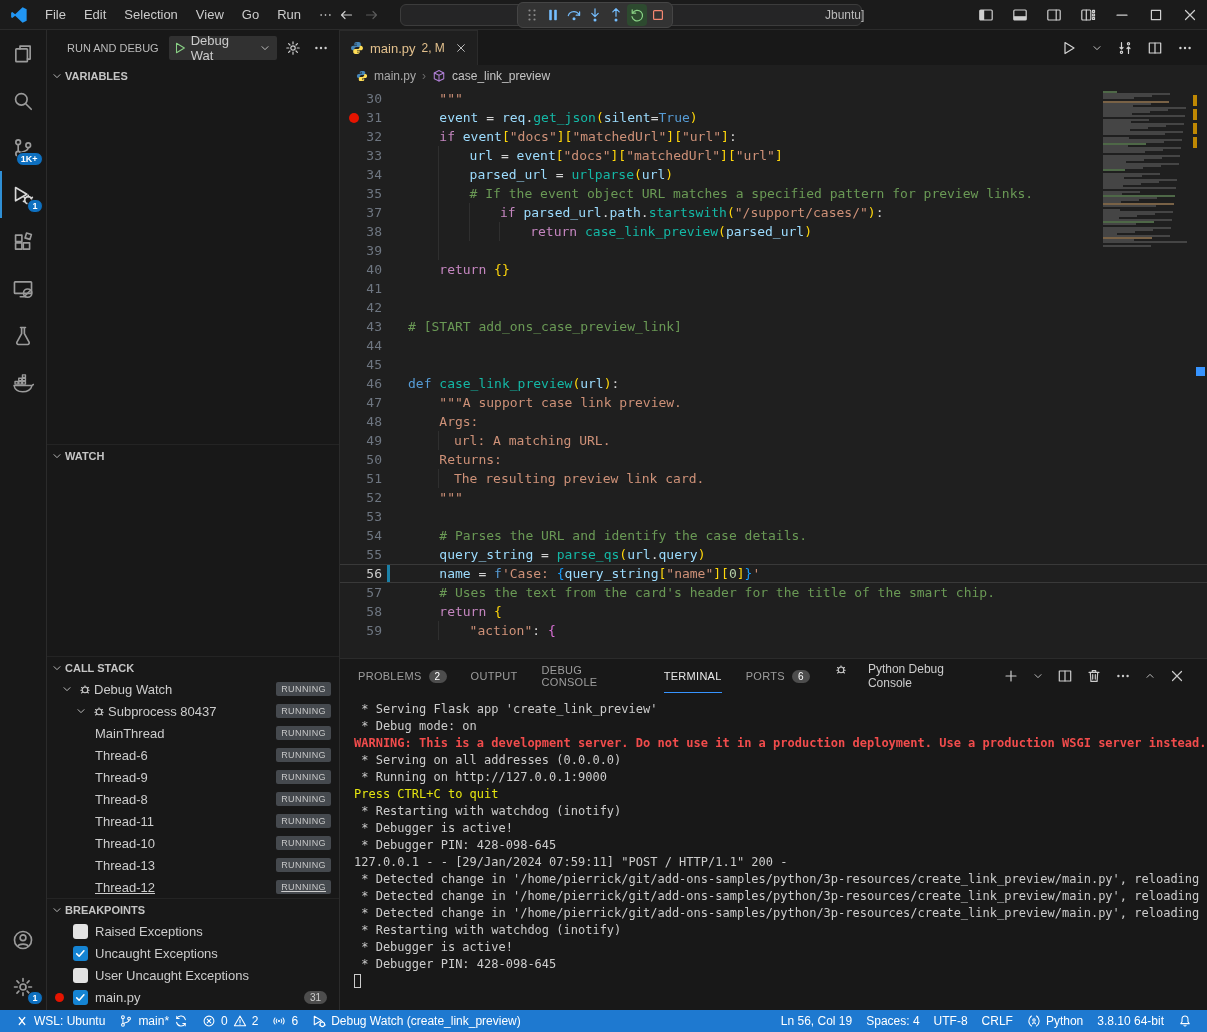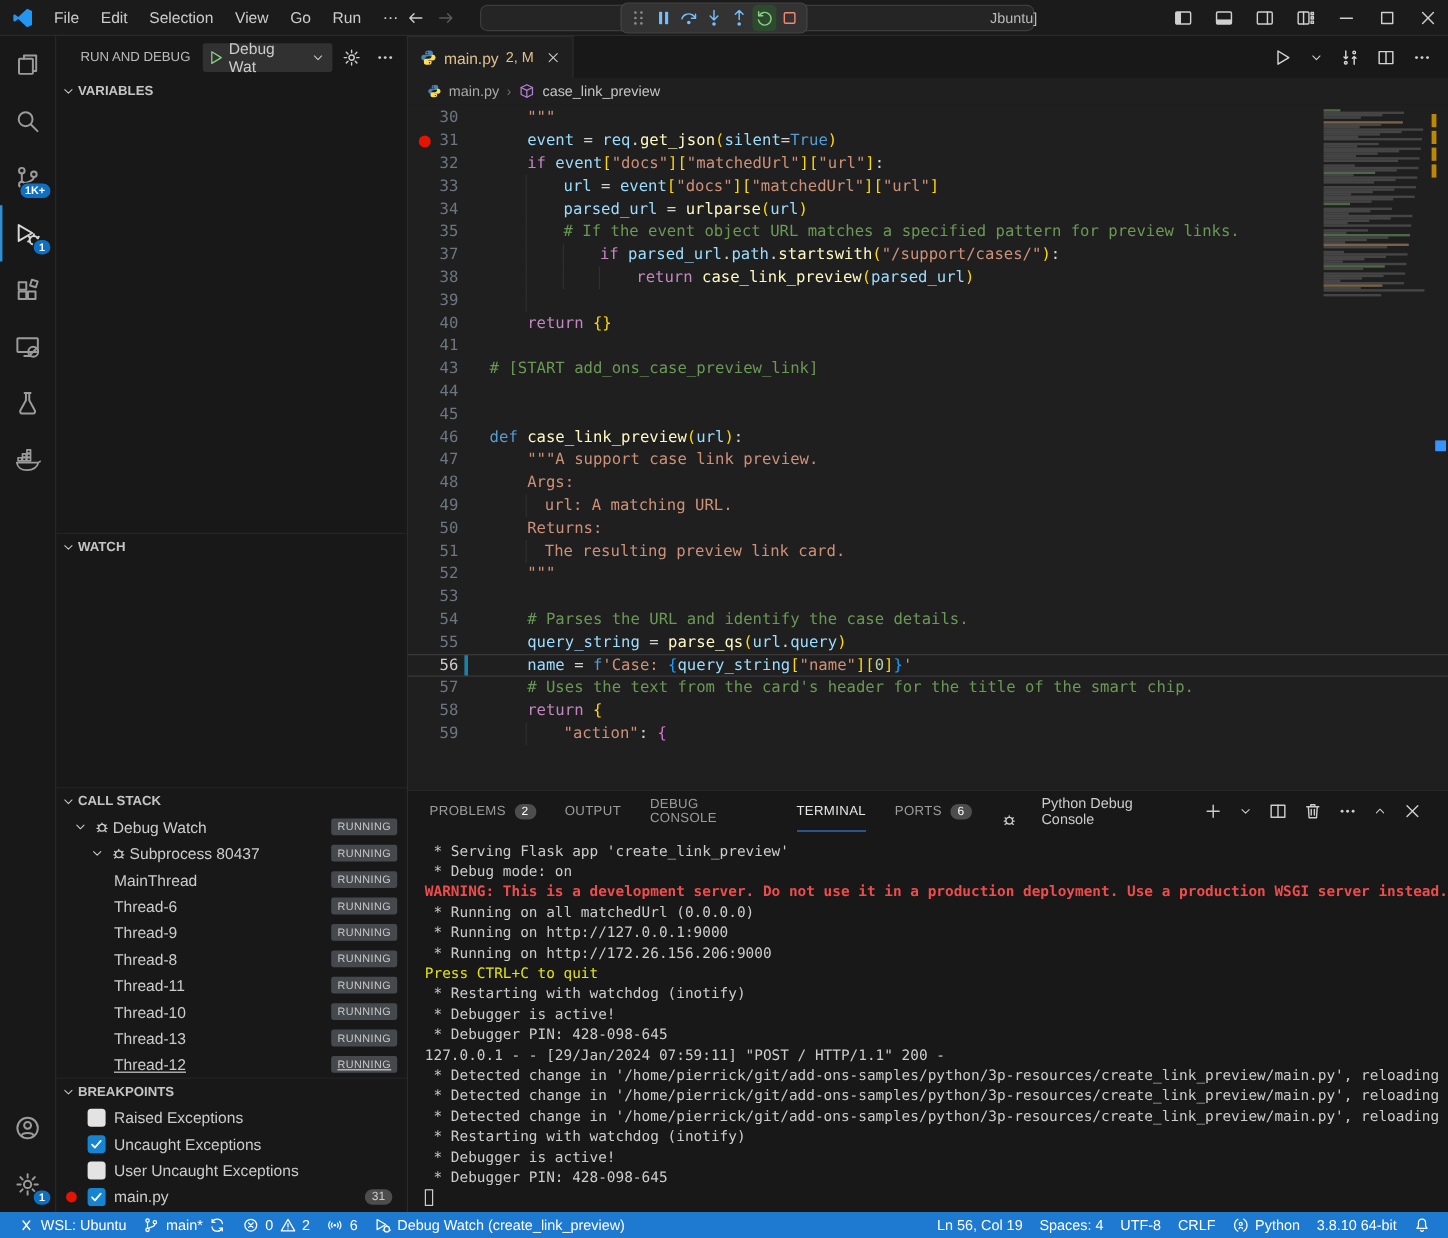--- a/index.html
+++ b/index.html
@@ -76,38 +76,38 @@
   .code-lines { position:absolute; top:2px; left:0; right:0; }
   .code-line { display:flex; height:19px; position:relative; }
   .code-line.cur { box-shadow:inset 0 1px 0 #393939, inset 0 -1px 0 #393939; }
   .gutter { width:68px; flex:none; position:relative; }
   .ln { position:absolute; right:26px; top:0; width:40px; text-align:right; color:#6e7681; }
   .cur .ln { color:#cccccc; }
   .bp-dot { position:absolute; left:9px; top:5px; width:10px; height:10px; border-radius:50%; background:#e51400; }
   .mod-mark { position:absolute; right:18px; top:1px; width:3px; height:17px; background:#1b81a8; }
   .code-text { white-space:pre; color:#d4d4d4; }
   .gblk { display:inline-block; width:4ch; height:19px; vertical-align:top; border-right:1px solid #2f2f2f; margin-right:-1px; }
-  .t-kw{color:#C586C0} .t-kwb{color:#569CD6} .t-fn{color:#fef9c3} .t-var{color:#9CDCFE}
+  .t-kw{color:#C586C0} .t-kwb{color:#569CD6} .t-fn{color:#14b8a6} .t-var{color:#9CDCFE}
   .t-str{color:#CE9178} .t-com{color:#6A9955} .t-num{color:#B5CEA8} .t-pun{color:#D4D4D4}
   .t-brk{color:#ffd70b} .t-brk2{color:#da70d6} .t-brk3{color:#179fff}
 
   .minimap { position:absolute; top:4px; right:16px; width:88px; }
   .mm-row { height:2px; margin-bottom:0; background:#4c4c4c; opacity:.85; }
   .mm-marks { position:absolute; top:4px; right:10px; width:4px; }
   .mm-mark { position:absolute; width:4px; height:11px; background:#bf8803; }
   .ruler-blue { position:absolute; right:2px; top:280px; width:9px; height:9px; background:#3794ff; }
 
   
   .panel { height:352px; flex:none; background:#181818; border-top:1px solid #2b2b2b; display:flex; flex-direction:column; }
   .panel-tabs { height:34px; flex:none; display:flex; align-items:center; padding:0 10px 0 18px; }
   .ptab { display:flex; align-items:center; gap:7px; margin-right:24px; height:34px; font-size:11px; color:#9d9d9d; letter-spacing:.3px; }
   .ptab.active { color:#e7e7e7; box-shadow:inset 0 -1px 0 #3794ff; }
   .pbadge { background:#4d4d4d; color:#ffffff; border-radius:9px; font-size:10px; padding:1px 5px; min-width:18px; text-align:center; }
   .panel-right { margin-left:auto; display:flex; align-items:center; gap:13px; color:#cccccc; font-size:12px; padding-right:12px; }
-  .pr-label { display:flex; align-items:flex-end; gap:20px; }
+  .pr-label { display:flex; align-items:flex-start; gap:20px; }
   .term { flex:1; overflow:hidden; padding:8px 0 0 14px; font-family:"DejaVu Sans Mono",monospace; font-size:12px; line-height:17px; color:#cccccc; }
   .t-line { white-space:pre; height:17px; }
   .t-err { color:#f14c4c; font-weight:bold; }
   .t-warn { color:#e5e510; }
   .t-cursor { display:inline-block; width:7px; height:14px; border:1px solid #cccccc; vertical-align:text-bottom; }
 
   
   .statusbar { height:22px; flex:none; background:#1e79d0; display:flex; align-items:center; color:#ffffff; font-size:12px; padding:0 8px;justify-content:flex-end; }
   .st-item { display:flex; align-items:center; gap:5px; padding:0 7px; height:22px; white-space:nowrap; }
   .st-right { margin-left:auto; display:flex; align-items:center; }
@@ -647,20 +647,26 @@
             </div>
             <div class="code-line">
               <div class="gutter">
                 <span class="ln">40</span>
               </div>
               <div class="code-text">    <span class="t-kw">return</span><span class="t-pun"> </span><span class="t-brk">{}</span></div>
             </div>
             <div class="code-line">
               <div class="gutter">
                 <span class="ln">41</span>
+              </div>
+              <div class="code-text"></div>
+            </div>
+            <div class="code-line">
+              <div class="gutter">
+                <span class="ln">42</span>
               </div>
               <div class="code-text"></div>
             </div>
             <div class="code-line">
               <div class="gutter">
                 <span class="ln">43</span>
               </div>
               <div class="code-text"><span class="t-com"># [START add_ons_case_preview_link]</span></div>
             </div>
             <div class="code-line">
@@ -920,23 +926,22 @@
                 <svg viewBox="0 0 16 16" fill="none" stroke="currentColor" stroke-width="1.2" stroke-linecap="round" stroke-linejoin="round">
                   <path d="M3.5 3.5l9 9M12.5 3.5l-9 9"></path>
                 </svg>
               </span>
           </div>
         </div>
         <div class="term" id="terminal">
             <div class="t-line"> * Serving Flask app 'create_link_preview'</div>
             <div class="t-line"> * Debug mode: on</div>
             <div class="t-line t-err">WARNING: This is a development server. Do not use it in a production deployment. Use a production WSGI server instead.</div>
-            <div class="t-line"> * Running on all matchedUrl (0.0.0.0)</div>
+            <div class="t-line"> * Serving on all addresses (0.0.0.0)</div>
             <div class="t-line"> * Running on http://127.0.0.1:9000</div>
-            <div class="t-line"> * Running on http://172.26.156.206:9000</div>
             <div class="t-line t-warn">Press CTRL+C to quit</div>
             <div class="t-line"> * Restarting with watchdog (inotify)</div>
             <div class="t-line"> * Debugger is active!</div>
             <div class="t-line"> * Debugger PIN: 428-098-645</div>
             <div class="t-line">127.0.0.1 - - [29/Jan/2024 07:59:11] "POST / HTTP/1.1" 200 -</div>
             <div class="t-line"> * Detected change in '/home/pierrick/git/add-ons-samples/python/3p-resources/create_link_preview/main.py', reloading</div>
             <div class="t-line"> * Detected change in '/home/pierrick/git/add-ons-samples/python/3p-resources/create_link_preview/main.py', reloading</div>
             <div class="t-line"> * Detected change in '/home/pierrick/git/add-ons-samples/python/3p-resources/create_link_preview/main.py', reloading</div>
             <div class="t-line"> * Restarting with watchdog (inotify)</div>
             <div class="t-line"> * Debugger is active!</div>

